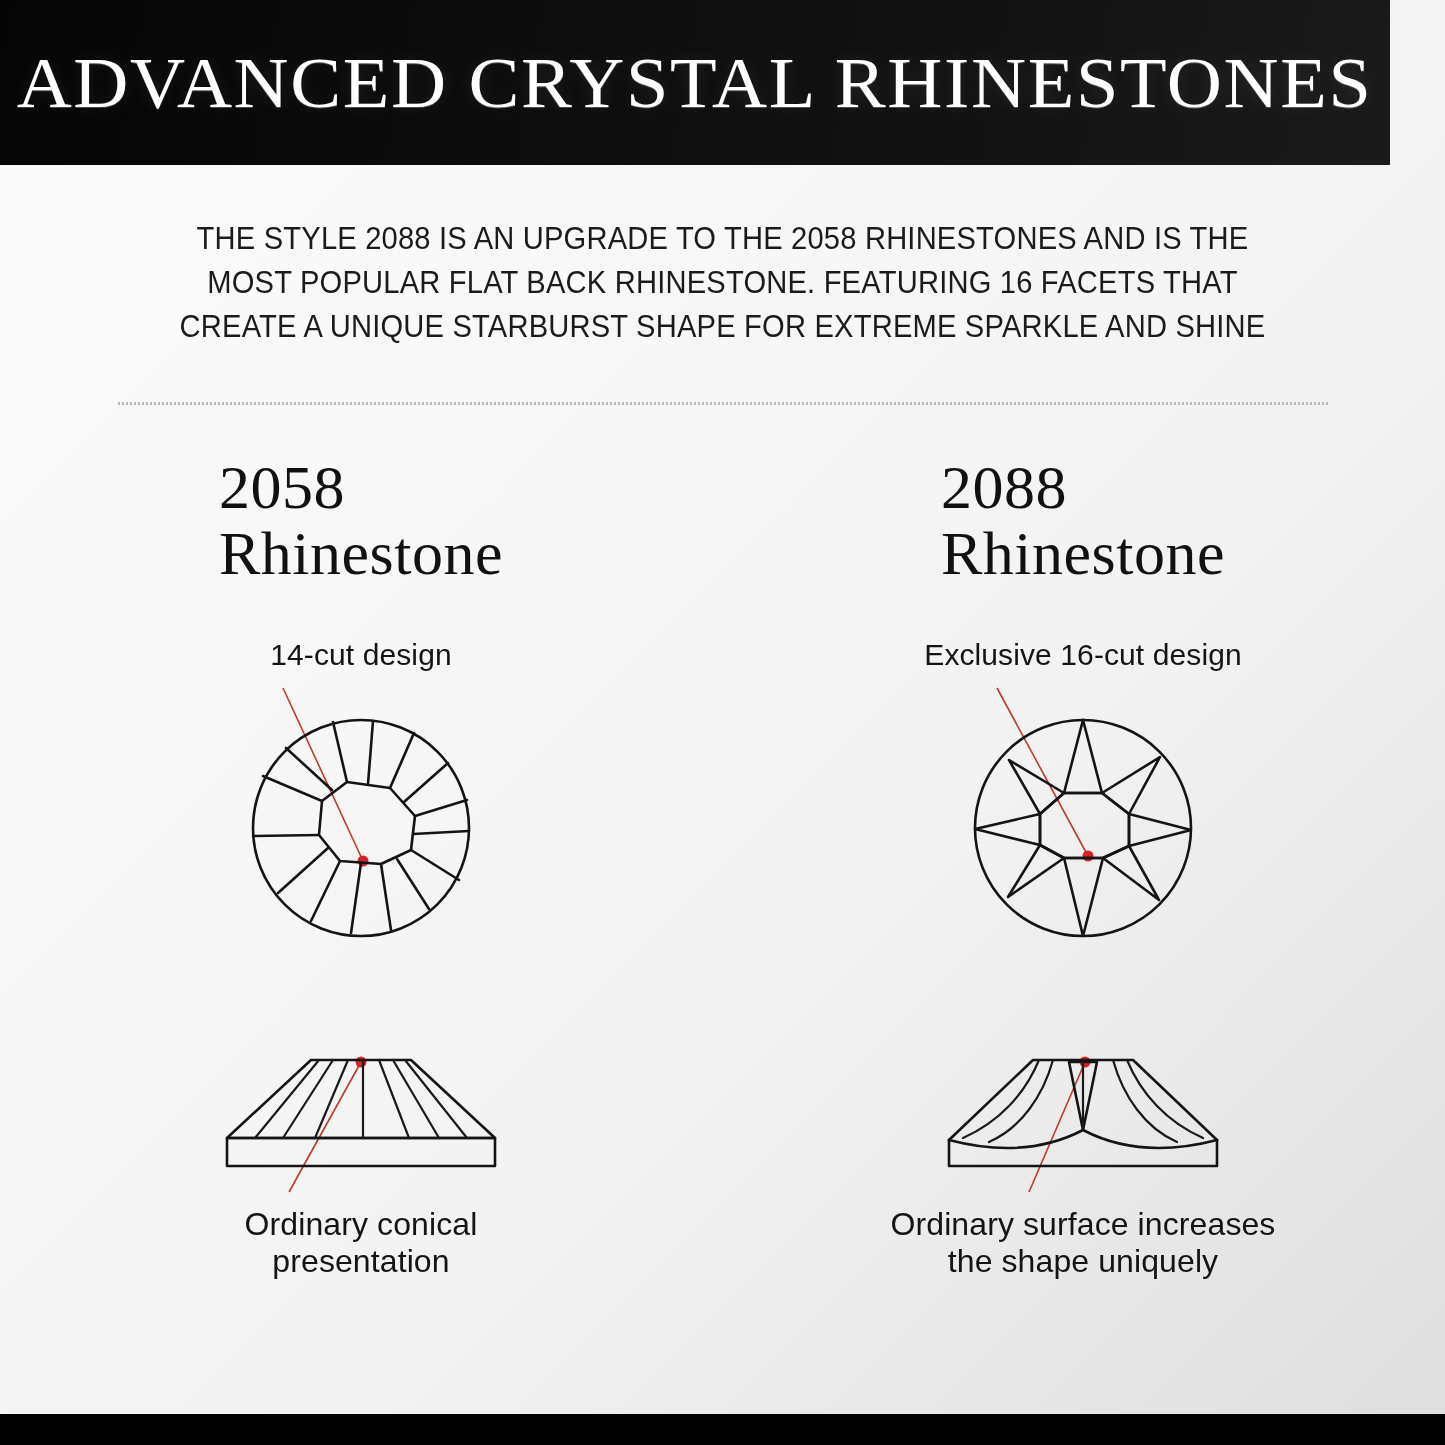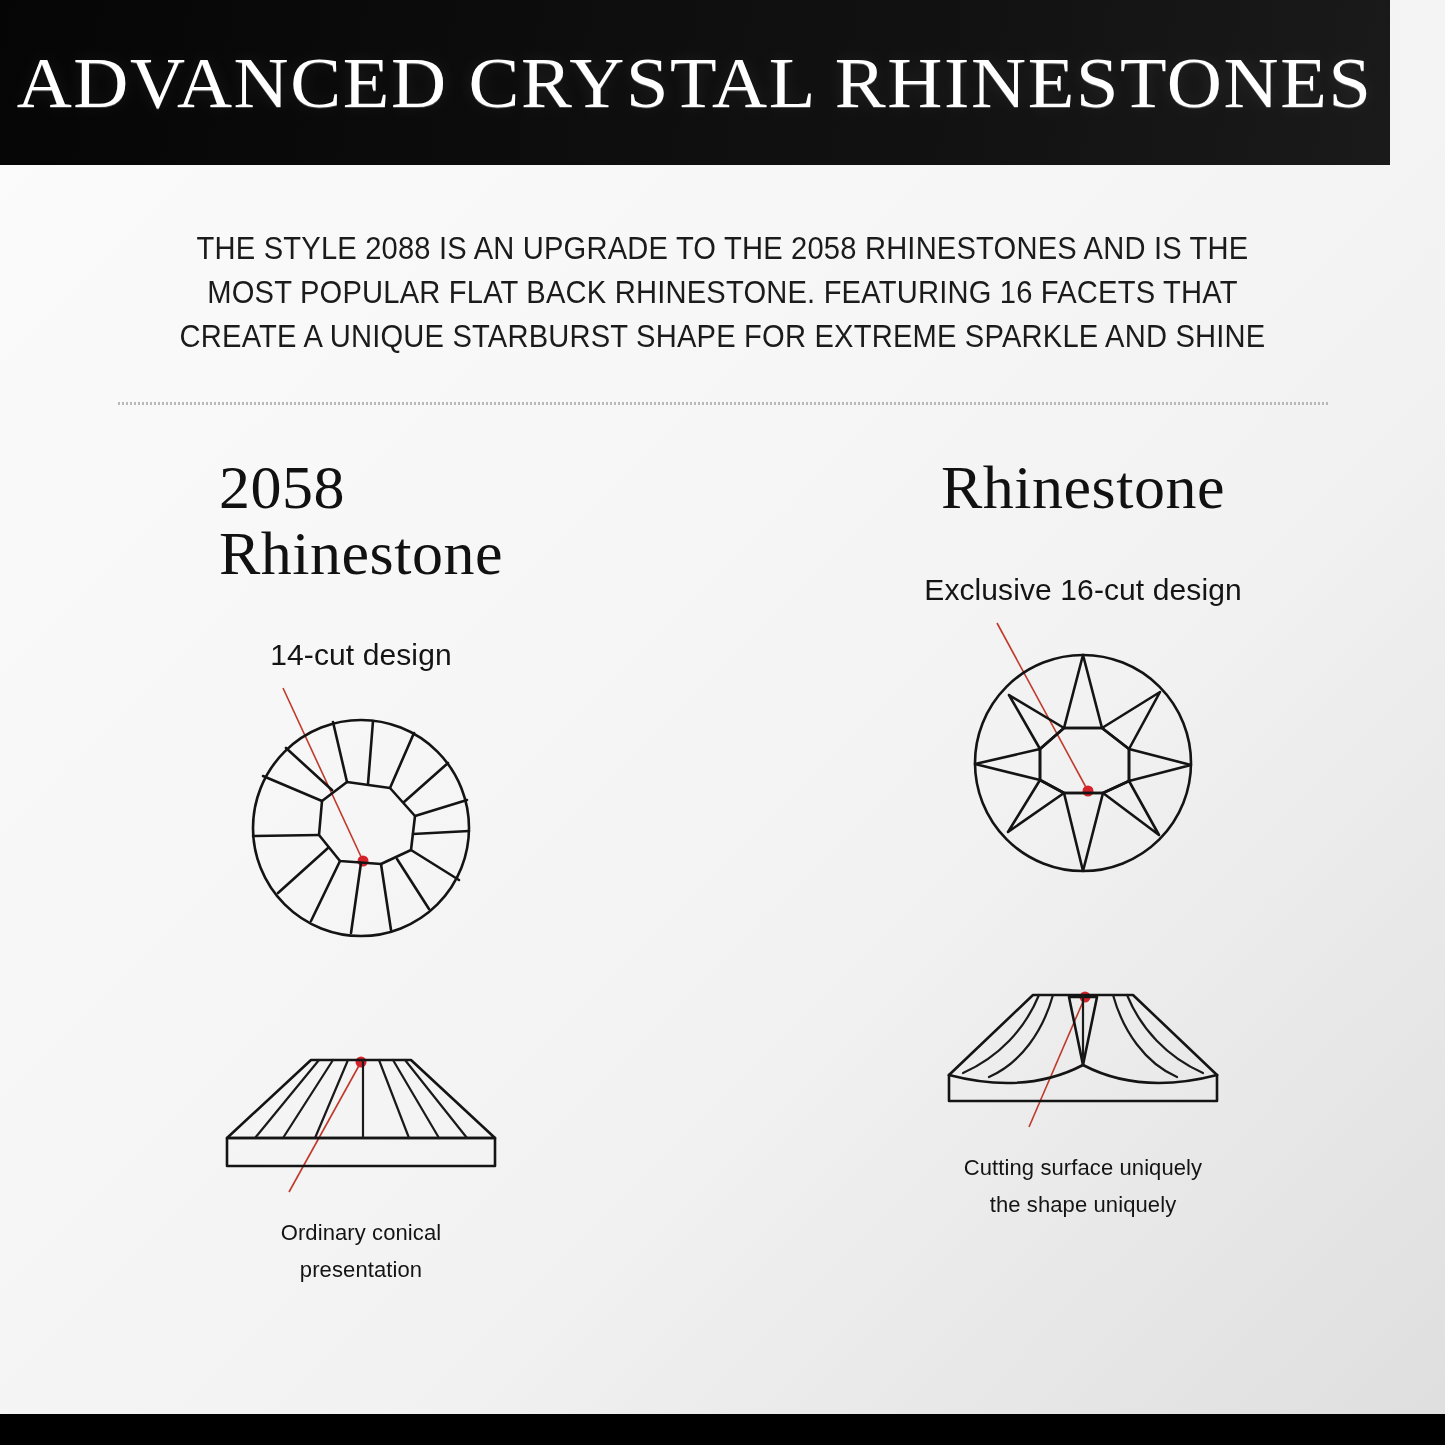--- a/index.html
+++ b/index.html
@@ -35,21 +35,21 @@
     line-height:1;
     letter-spacing:1.5px;
     white-space:nowrap;
     transform: scaleX(1.06);
     text-shadow: 0 1px 0 rgba(255,255,255,.25), 0 0 18px rgba(255,255,255,.10);
   }
 
   
   .intro {
     position:absolute;
-    left:0; top:226px;
+    left:0; top:216px;
     width:1445px;
     text-align:center;
     padding:0 110px;
   }
   .intro-line {
     font-family:"Liberation Sans", sans-serif;
     font-size:30.5px;
     line-height:44px;
     color:#1b1b1b;
     letter-spacing:0.2px;
@@ -92,23 +92,23 @@
     font-size:30px;
     color:#141414;
     text-align:center;
     letter-spacing:0.1px;
   }
 
   .diagram-top { margin-top:6px; }
   .diagram-side { margin-top:62px; }
 
   .caption {
-    margin-top:16px;
+    margin-top:8px;
     font-family:"Liberation Sans", sans-serif;
-    font-size:22px;
+    font-size:32px;
     line-height:37px;
     color:#141414;
     text-align:center;
     letter-spacing:0.1px;
   }
 
   
   .footer {
     position:absolute;
     left:0; top:1414px;
@@ -198,20 +198,21 @@
 
       <div class="caption">
         <div>Ordinary conical</div>
         <div>presentation</div>
       </div>
     </div>
 
     <div class="col">
 
       <div class="col-title">
+        <span class="num">2088</span>
         <span class="word">Rhinestone</span>
       </div>
 
       <div class="cut-label">Exclusive 16-cut design</div>
 
       <div class="diagram-top">
         <svg width="320" height="300" viewBox="0 0 320 300">
 
           <line class="leader" x1="74" y1="10" x2="165" y2="178"></line>
           <circle class="leader-dot" cx="165" cy="178" r="5.5"></circle>
@@ -248,20 +249,20 @@
           <path class="svg-stroke-thin" d="M120,16 C110,52 88,84 56,98"></path>
           <path class="svg-stroke-thin" d="M194,16 C208,50 234,78 270,94"></path>
           <path class="svg-stroke-thin" d="M180,16 C190,52 212,84 244,98"></path>
 
           <polygon class="svg-stroke" points="136,18 150,86 164,18"></polygon>
           <line class="svg-stroke-thin" x1="150" y1="16" x2="150" y2="86"></line>
         </svg>
       </div>
 
       <div class="caption">
-        <div>Cutting surface uniquely</div>
+        <div>Ordinary surface increases</div>
         <div>the shape uniquely</div>
       </div>
     </div>
   </div>
 
   <div class="footer"></div>
 </div>
 
 </body></html>

